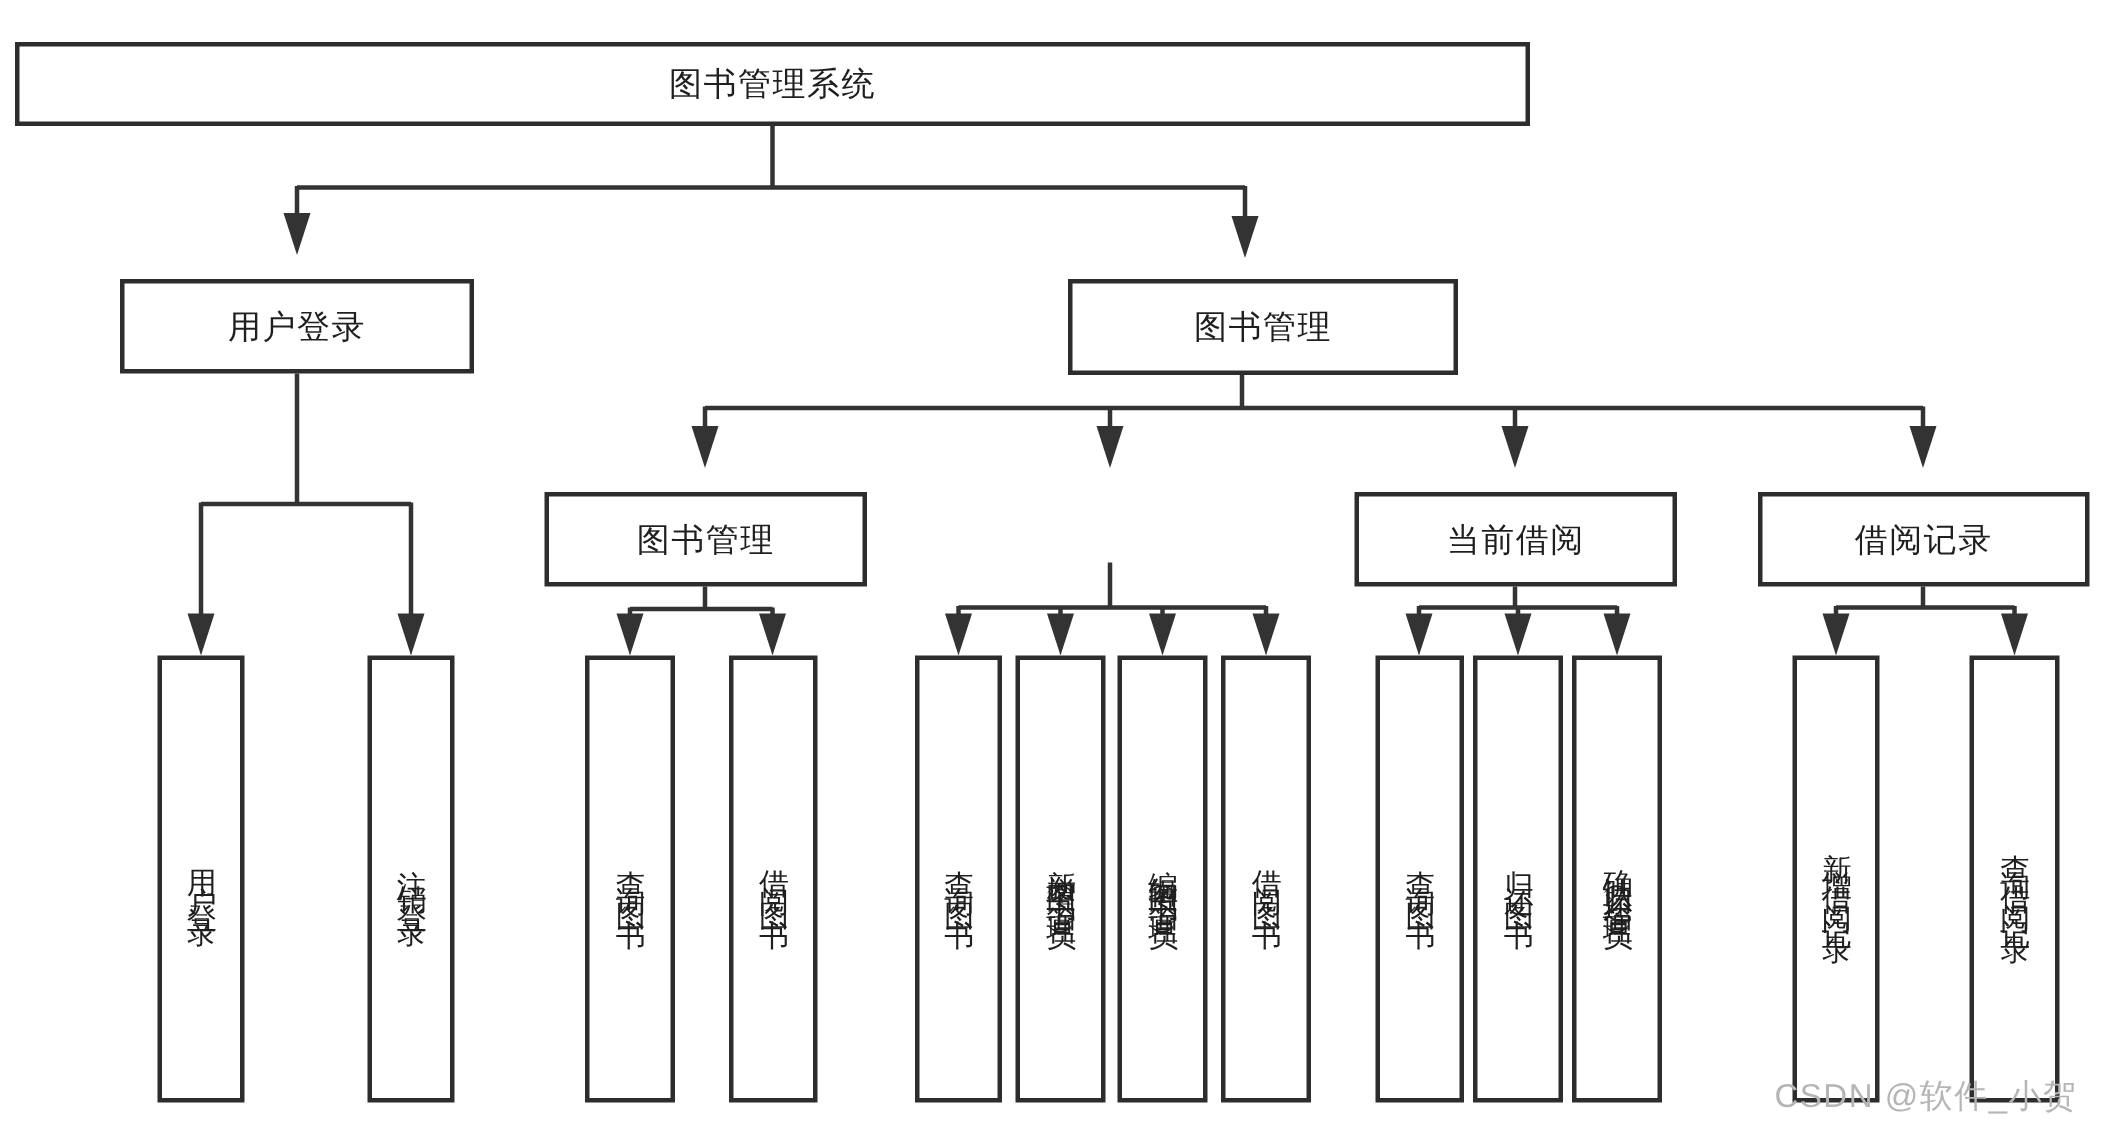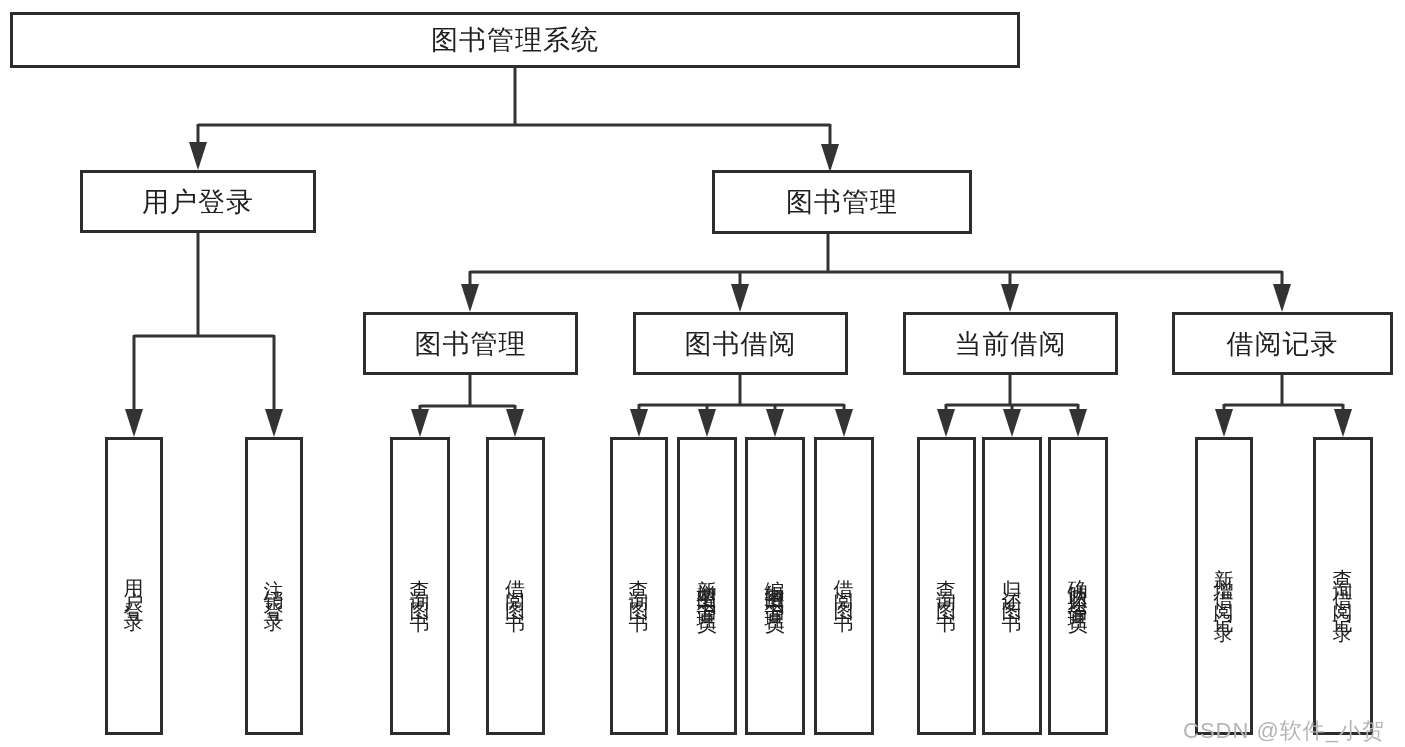--- a/index.html
+++ b/index.html
@@ -10,23 +10,24 @@
     font-family:"Liberation Sans", sans-serif;
     overflow:hidden;
   }
   #connectors{position:absolute;left:0;top:0;width:1405px;height:747px;}
   .hbox{
     position:absolute;
     box-sizing:border-box;
     border:3px solid #2d2d2d;
     background:#ffffff;
     display:flex;align-items:center;justify-content:center;
-    font-size:27px;color:#1f1f1f;
+    font-size:22px;color:#1f1f1f;
     letter-spacing:1px;
     z-index:2;
+    margin-top:16px;
   }
   .vbox{
     position:absolute;
     box-sizing:border-box;
     border:3px solid #2d2d2d;
     background:#ffffff;
     top:437px;height:298px;
     display:flex;align-items:center;justify-content:center;
     z-index:2;
   }
@@ -124,23 +125,20 @@
   <div class="hbox" style="left:80px;top:170px;width:236px;height:63px;">
     <span>用户登录</span>
   </div>
   <div class="hbox" style="left:712px;top:170px;width:260px;height:64px;">
     <span>图书管理</span>
   </div>
 
   <div class="hbox" style="left:363px;top:312px;width:215px;height:63px;">
     <span>图书管理</span>
   </div>
-  <div class="hbox" style="left:633px;top:312px;width:215px;height:63px;">
-    <span>图书借阅</span>
-  </div>
   <div class="hbox" style="left:903px;top:312px;width:215px;height:63px;">
     <span>当前借阅</span>
   </div>
   <div class="hbox" style="left:1172px;top:312px;width:221px;height:63px;">
     <span>借阅记录</span>
   </div>
 
   <div class="vbox" style="left:105px;width:58px;">
     <span class="vlabel" style="letter-spacing: 11px;">用户登录</span>
   </div>

